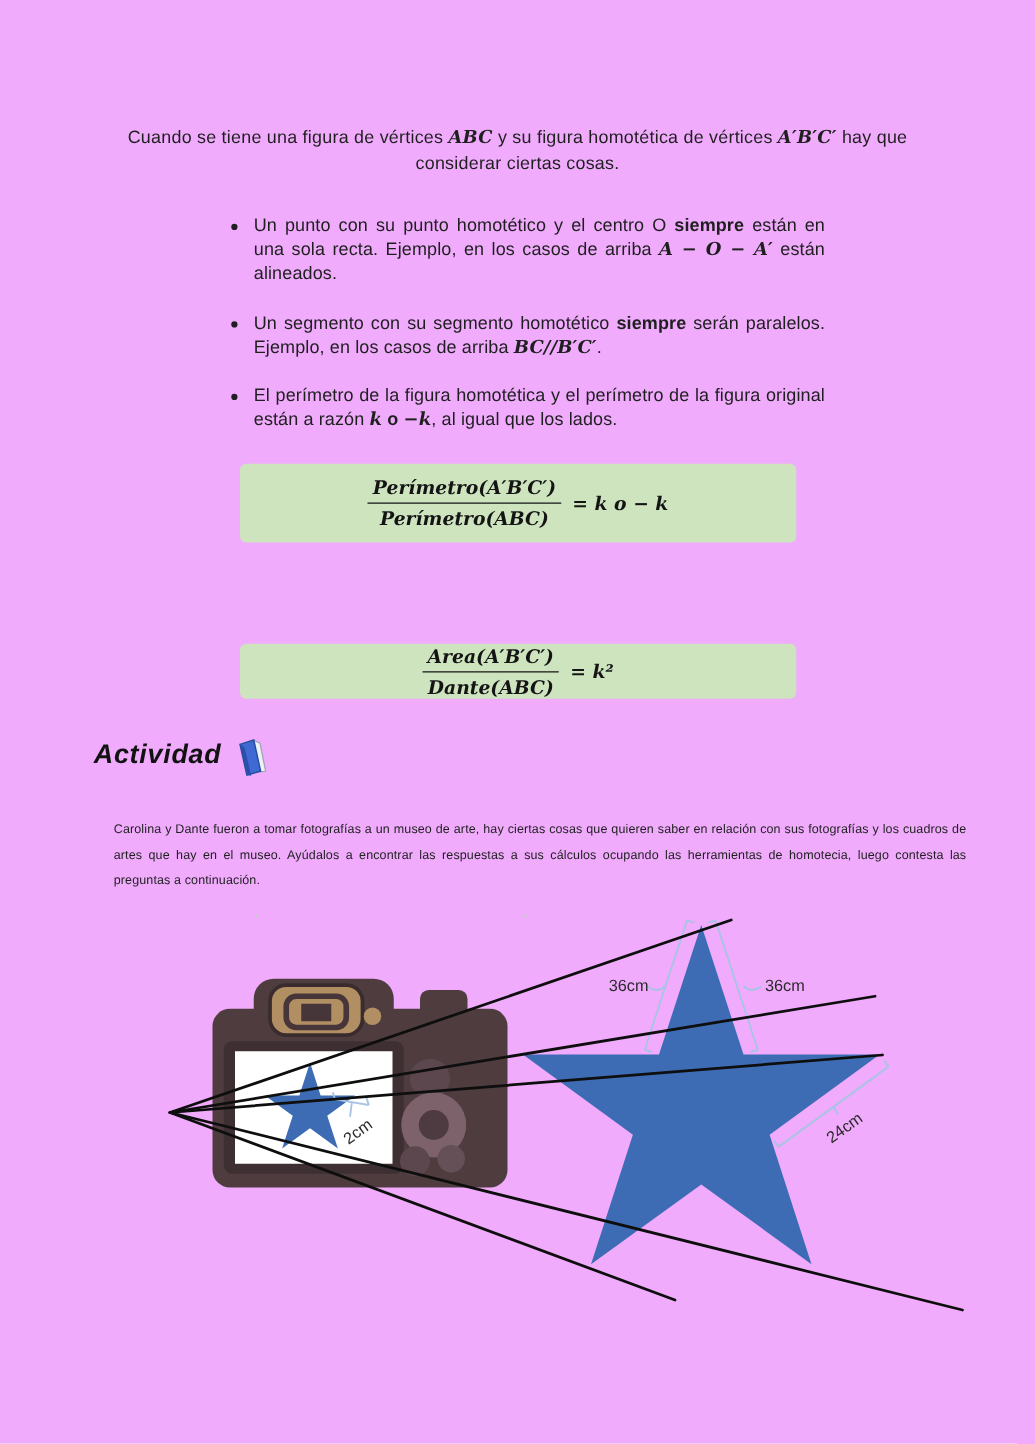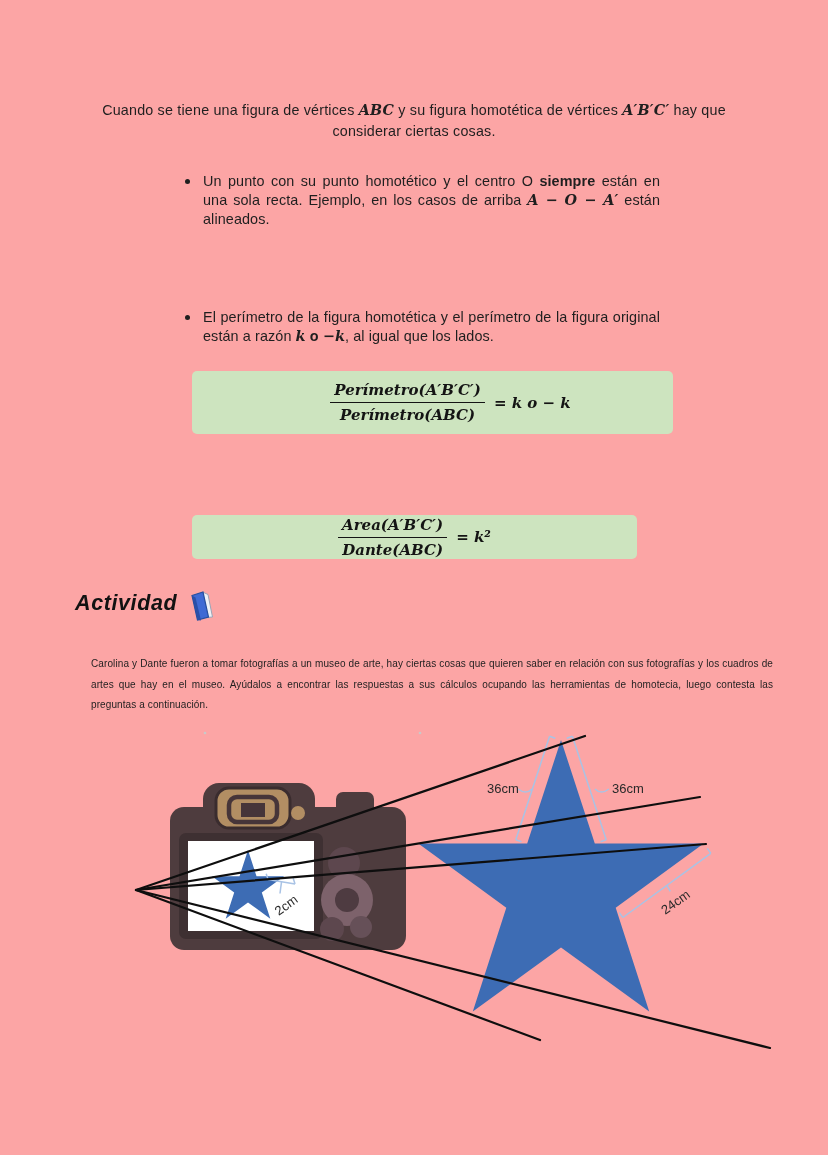--- a/index.html
+++ b/index.html
@@ -1,33 +1,33 @@
 <!DOCTYPE html>
 <html><head>
 <meta charset="utf-8">
 <style>
   html,body{margin:0;padding:0;background:#ffffff;}
   body{font-family:"Liberation Sans",sans-serif;color:#1f1f1f;}
-  .page{position:relative;width:828px;height:1155px;background:#fca5a5;overflow:hidden;}
+  .page{position:relative;width:828px;height:1155px;background:#f0abfc;overflow:hidden;}
 
   .intro{position:absolute;top:100px;left:72px;width:684px;margin:0;
          text-align:center;font-size:14.3px;line-height:21px;letter-spacing:.2px;}
 
   .bullet{position:absolute;left:178px;width:482px;padding-left:25px;box-sizing:border-box;
           text-align:justify;font-size:14.4px;line-height:18.8px;letter-spacing:.1px;}
   .bullet::before{content:"";position:absolute;left:7px;top:7px;width:5px;height:5px;
                   border-radius:50%;background:#1f1f1f;}
   .bullet-1{top:172px;}
   .bullet-2{top:250px;}
   .bullet-3{top:308px;}
   .bullet-4{top:453px;width:352px;}
 
   .formula-box{position:absolute;left:192px;width:445px;background:#cde4bf;border-radius:5px;
                display:flex;align-items:center;justify-content:center;}
-  .formula-box-1{top:371px;height:63px;padding-left:36px;}
+  .formula-box-1{top:371px;height:63px;}
   .formula-box-2{top:515px;height:44px;}
   .formula{display:flex;align-items:center;gap:9px;
            font-family:"DejaVu Serif",serif;font-style:italic;font-weight:700;
            font-size:15px;color:#141414;}
   .frac{display:inline-flex;flex-direction:column;text-align:center;}
   .frac .num{padding:0 4px 3px;border-bottom:1.6px solid #141414;}
   .frac .den{padding-top:3px;}
 
   .activity-heading{position:absolute;top:591px;left:75px;margin:0;
         display:flex;gap:10px;
@@ -42,20 +42,23 @@
 </style>
 </head>
 <body>
 
 <div class="page">
 
   <p class="intro"><span>Cuando se tiene una figura de vértices </span><span style="font-weight: 700; font-style: italic; font-family: &quot;DejaVu Serif&quot;, serif;">ABC</span><span> y su figura homotética de vértices </span><span style="font-weight: 700; font-style: italic; font-family: &quot;DejaVu Serif&quot;, serif;">A′B′C′</span><span> hay que considerar ciertas cosas.</span></p>
 
   <div class="bullet bullet-1">
     <span><span>Un punto con su punto homotético y el centro O </span><span style="font-weight: 700;">siempre</span><span> están en una sola recta. Ejemplo, en los casos de arriba </span><span style="font-weight: 700; font-style: italic; font-family: &quot;DejaVu Serif&quot;, serif;">A − O − A′</span><span> están alineados.</span></span>
+  </div>
+  <div class="bullet bullet-2">
+    <span><span>Un segmento con su segmento homotético </span><span style="font-weight: 700;">siempre</span><span> serán paralelos. Ejemplo, en los casos de arriba </span><span style="font-weight: 700; font-style: italic; font-family: &quot;DejaVu Serif&quot;, serif;">BC//B′C′</span><span>.</span></span>
   </div>
   <div class="bullet bullet-3">
     <span><span>El perímetro de la figura homotética y el perímetro de la figura original están a razón </span><span style="font-weight: 700; font-style: italic; font-family: &quot;DejaVu Serif&quot;, serif;">k</span><span style="font-weight: 700;"> o </span><span style="font-weight: 700; font-style: italic; font-family: &quot;DejaVu Serif&quot;, serif;">−k</span><span>, al igual que los lados.</span></span>
   </div>
 
   <div class="formula-box formula-box-1">
     <div class="formula">
       <span class="frac">
         <span class="num">Perímetro(A′B′C′)</span>
         <span class="den">Perímetro(ABC)</span>

